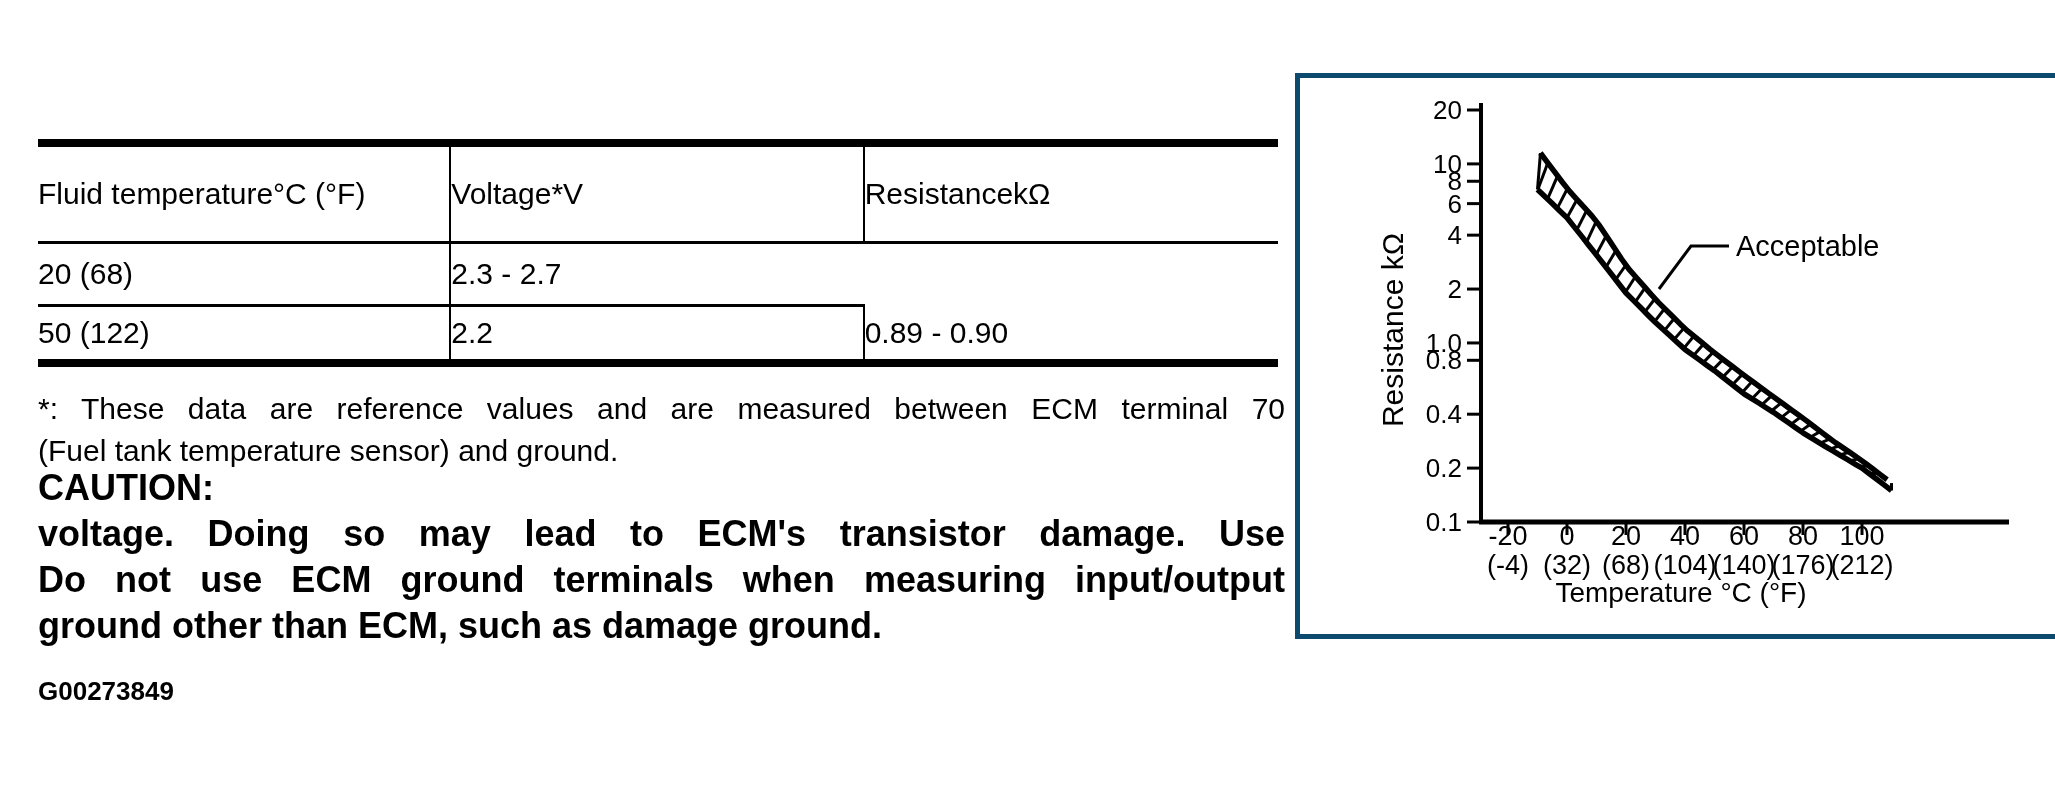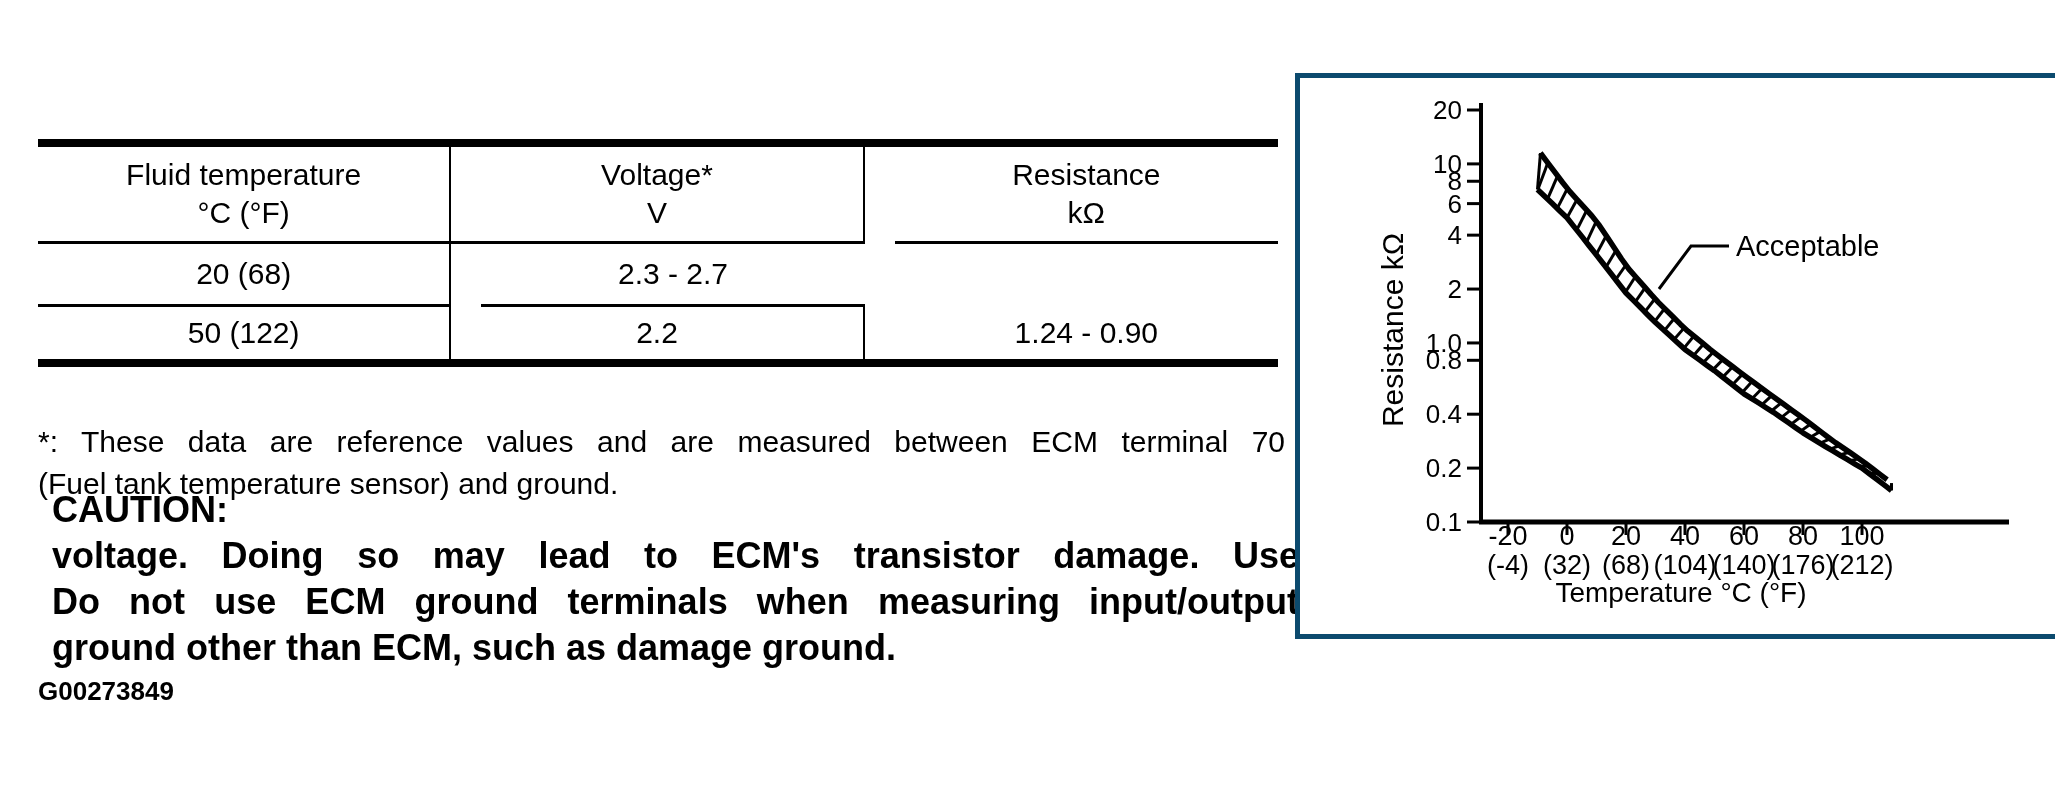--- a/index.html
+++ b/index.html
@@ -9,37 +9,37 @@
   }
   .page { position:absolute; left:0; top:0; width:2055px; height:793px; }
 
   
   .doc-table {
     position:absolute; left:38px; top:139px; width:1240px;
     border-top:8px solid #000; border-bottom:8px solid #000;
   }
   .t-row { display:grid; grid-template-columns:1fr 1fr 1fr; }
   .t-cell {
-    display:flex; flex-direction:column; align-items:center; justify-content:center;
+    display:flex; flex-direction:row; align-items:center; justify-content:flex-start;
     font-size:30px; line-height:38px; border-right:2px solid #000; text-align:center;
   }
-  .t-cell:last-child { border-right:none;margin-left:30px; }
+  .t-cell:last-child { border-right:none; }
   .t-row.hdr .t-cell { height:94px; border-bottom:3px solid #000; }
   .t-row.r1  .t-cell { height:60px; border-bottom:3px solid #000; }
   .t-row.r2  .t-cell { height:52px; }
 
   
   .footnote {
     position:absolute; left:38px; top:388px; width:1247px;
-    font-size:30px; line-height:42px;margin-top:33px;
+    font-size:30px; line-height:42px;
   }
   .just { text-align:justify; text-align-last:justify; }
   .caution {
-    position:absolute; left:38px; top:487px; width:1247px;
-    font-size:36px; font-weight:bold; line-height:46px;margin-left:14px;
+    position:absolute; left:38px; top:465px; width:1247px;
+    font-size:36px; font-weight:bold; line-height:46px;
   }
   .figure-id { position:absolute; left:38px; top:676px; font-size:26px;font-weight:bold; }
 
   
   .chart-frame {
     position:absolute; left:1295px; top:73px; width:712px; height:556px;
     border:5px solid #0c4a6e; background:#fff;padding-left:46px;
   }
   .chart-frame svg { display:block; }
 </style>
@@ -63,21 +63,21 @@
         <span>kΩ</span>
       </div>
     </div>
     <div class="t-row r1">
       <div class="t-cell">20 (68)</div>
       <div class="t-cell">2.3 - 2.7</div>
     </div>
     <div class="t-row r2">
       <div class="t-cell">50 (122)</div>
       <div class="t-cell">2.2</div>
-      <div class="t-cell">1.24 - 0.90</div>
+      <div class="t-cell">0.89 - 0.90</div>
     </div>
   </div>
 
   <div class="footnote">
     <div class="just">*: These data are reference values and are measured between ECM terminal 70</div>
     <div>(Fuel tank temperature sensor) and ground.</div>
   </div>
 
   <div class="caution">
     <div>CAUTION:</div>

